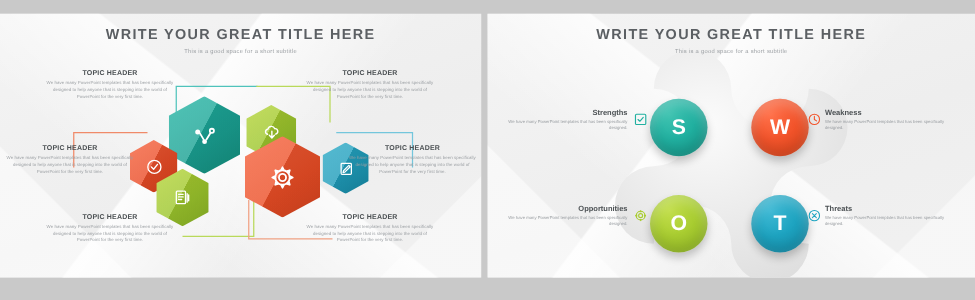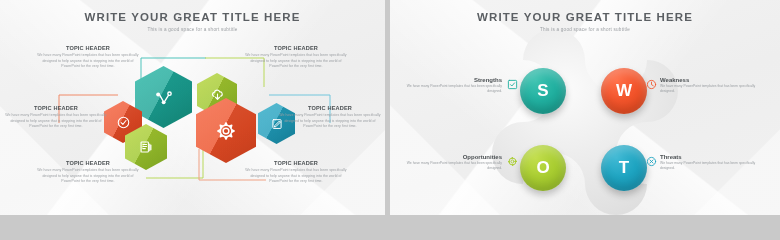--- a/index.html
+++ b/index.html
@@ -6,21 +6,21 @@
   body{
     width:780px;height:222px;
     background:#c9c9c9;
     font-family:"Liberation Sans", sans-serif;
     overflow:hidden;
   }
   .deck{position:relative;width:780px;height:222px;}
 
   
   .slide{
-    position:absolute;top:0;height:215px;
+    position:absolute;top:11px;height:215px;
     background:
       linear-gradient(127deg, rgba(255,255,255,0) 38%, rgba(255,255,255,.85) 38.4%, rgba(255,255,255,0) 62%),
       linear-gradient(218deg, rgba(255,255,255,0) 46%, rgba(255,255,255,.75) 46.4%, rgba(255,255,255,0) 70%),
       linear-gradient(160deg,#f4f4f4 0%,#eeeeee 55%,#f1f1f1 100%);
     overflow:hidden;
   }
   #slide-left{left:0;width:385px;}
   #slide-right{left:390px;width:390px;}
   .slide::after{
     content:"";position:absolute;inset:0;pointer-events:none;

